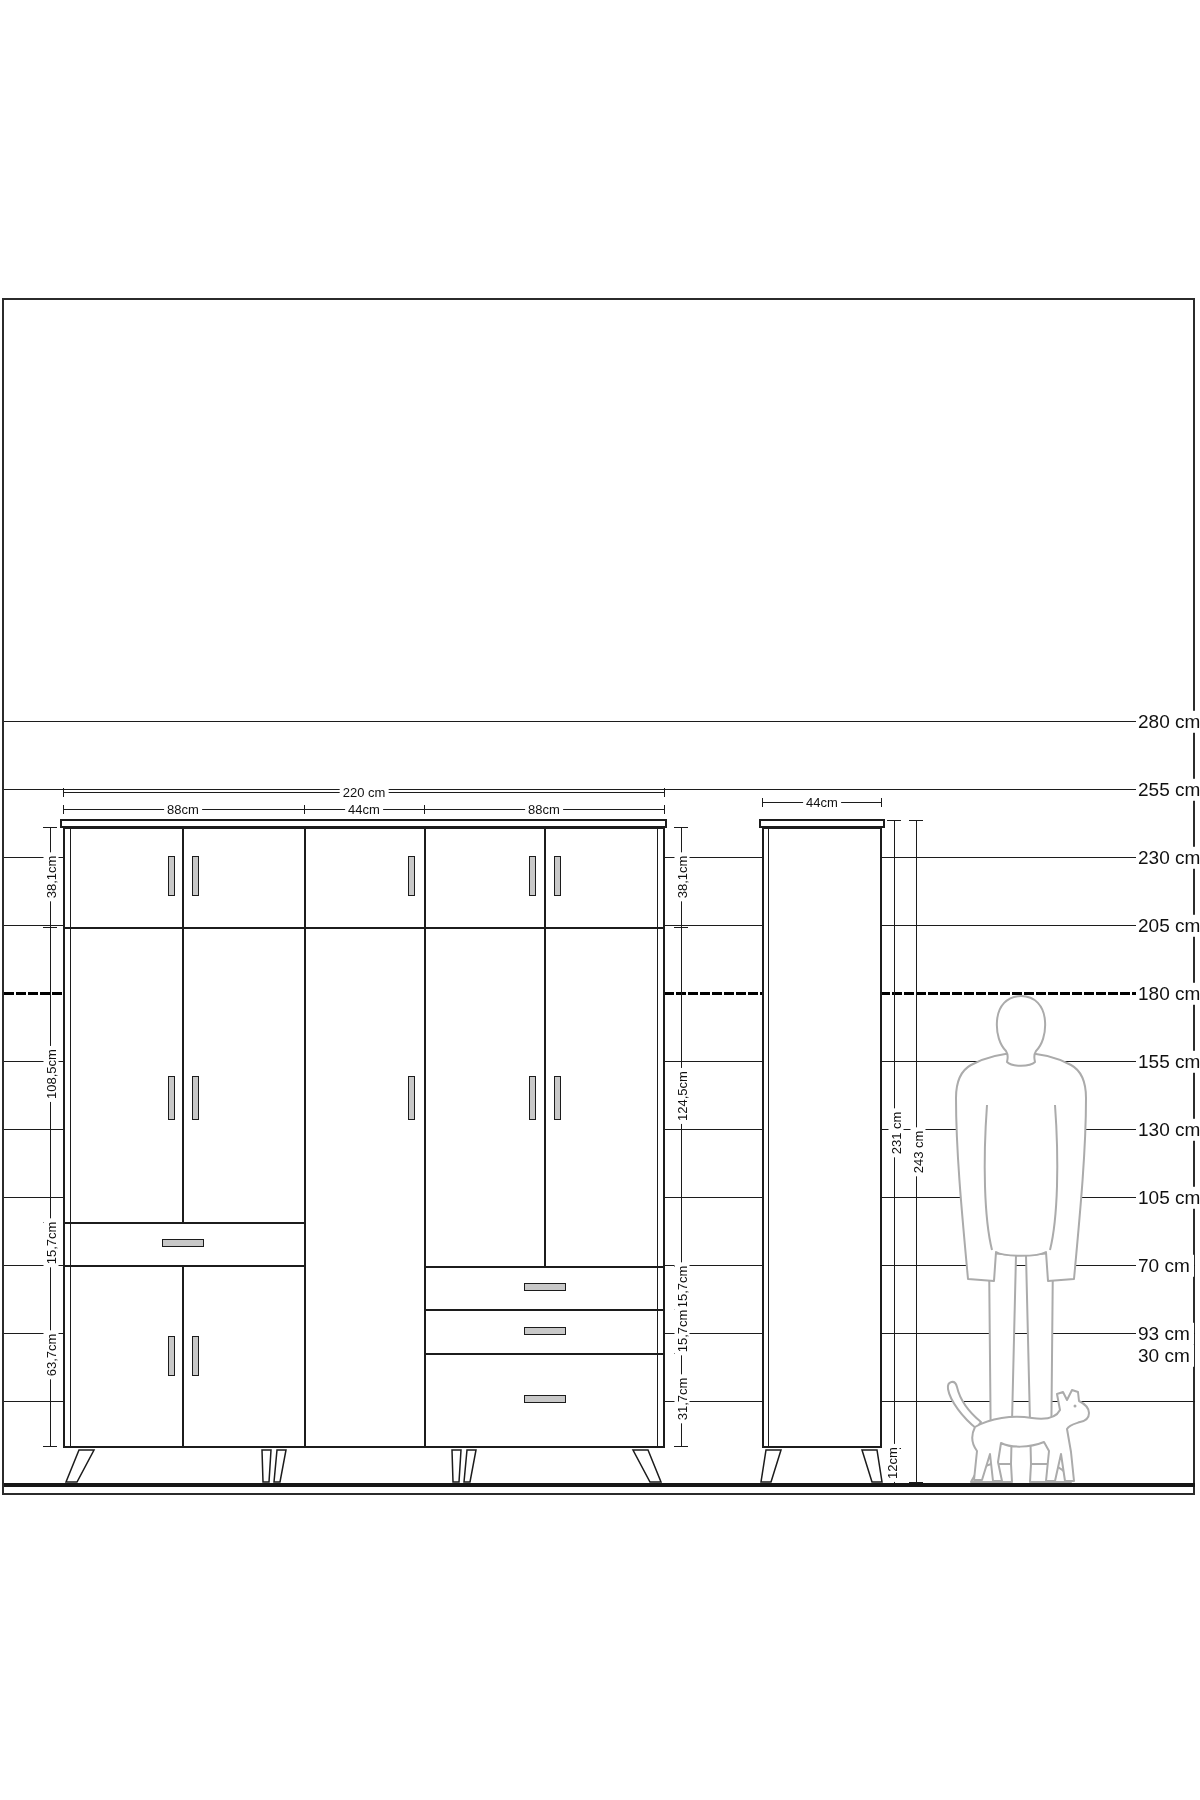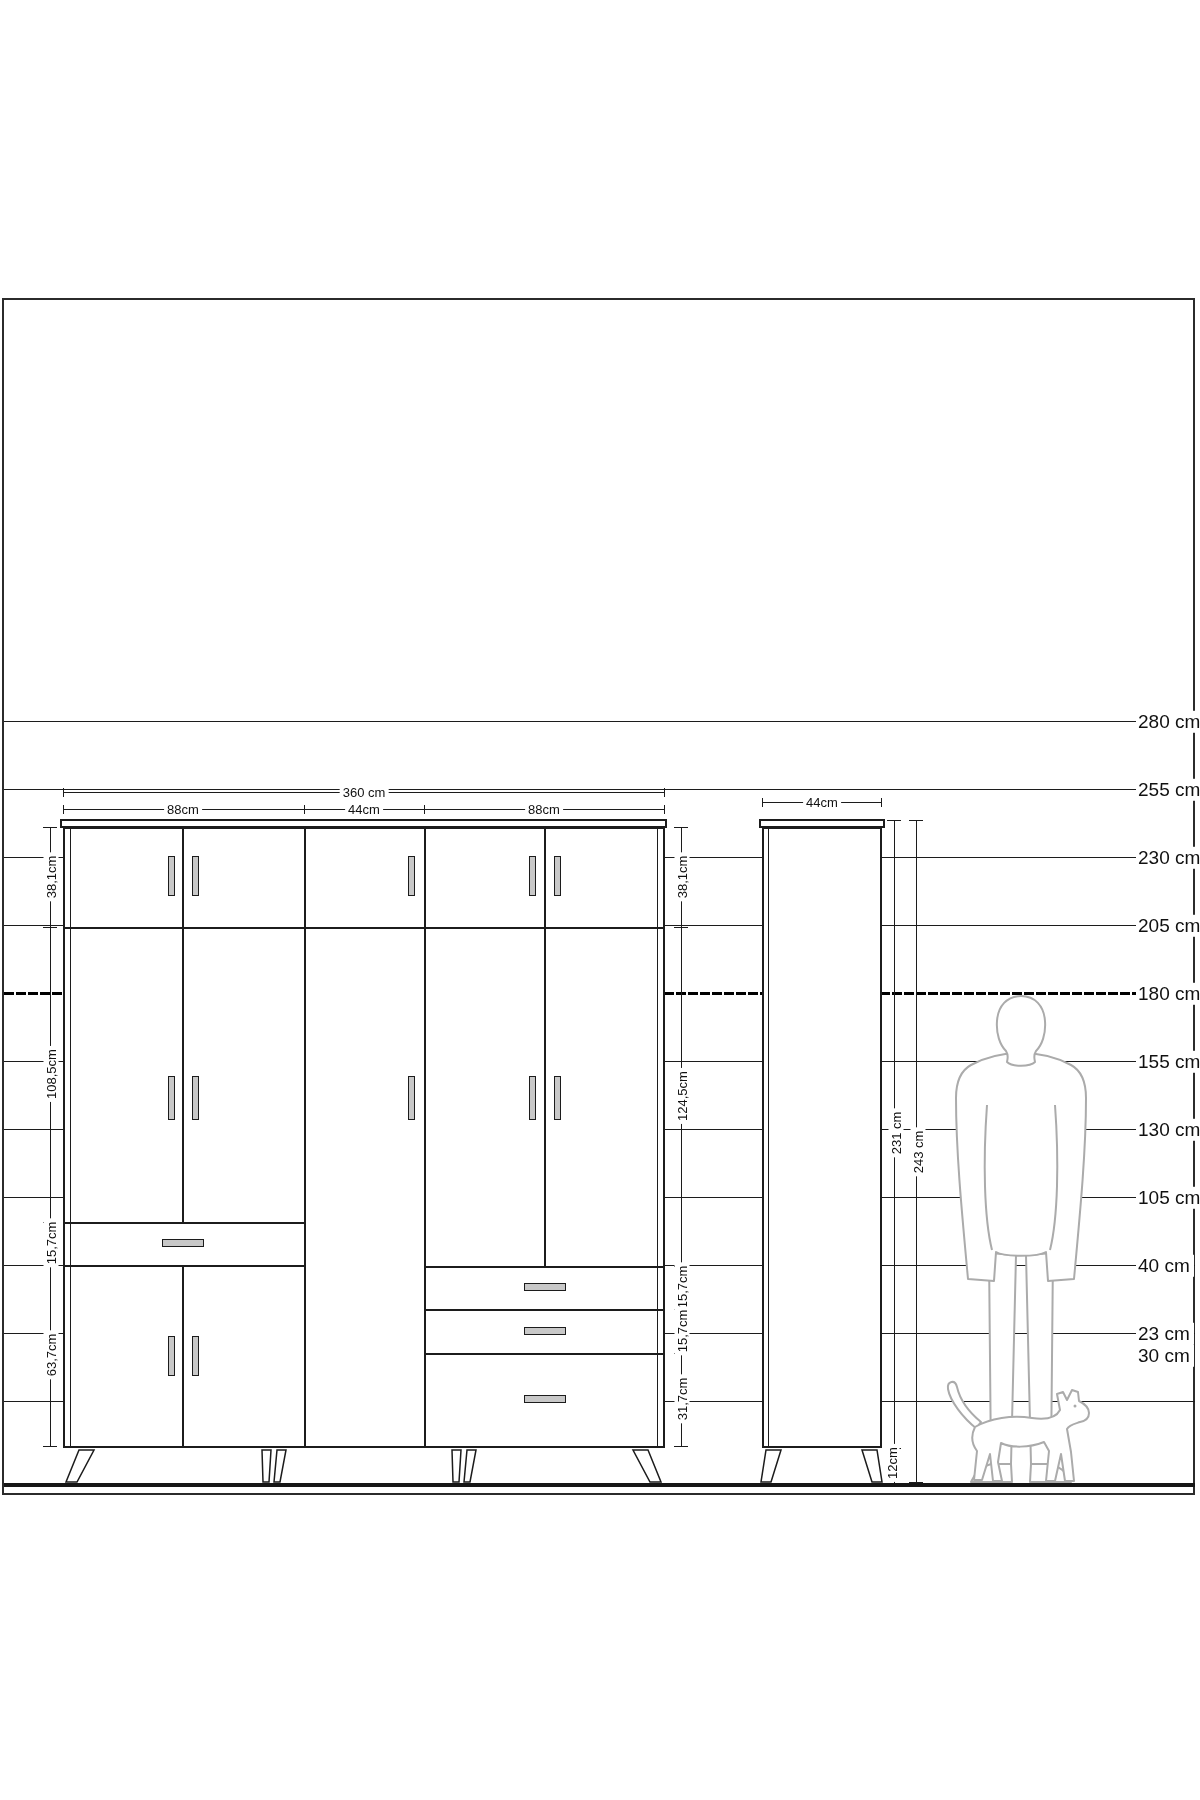--- a/index.html
+++ b/index.html
@@ -87,21 +87,21 @@
   <div class="handle-h" style="left:524px;top:1327px"></div>
   <div class="handle-h" style="left:524px;top:1395px"></div>
 
   <div class="box" style="left:759px;top:819px;width:126px;height:9px"></div>
   <div class="box" style="left:762px;top:827px;width:120px;height:621px"></div>
   <div class="ln" style="left:768px;top:829px;width:1px;height:617px"></div>
 
   <div class="dim" style="left:63px;top:792px;width:602px;height:1px"></div>
   <div class="tickv" style="left:63px;top:788px"></div>
   <div class="tickv" style="left:664px;top:788px"></div>
-  <span class="dimlabel" style="left:364px;top:793px">360 cm</span>
+  <span class="dimlabel" style="left:364px;top:793px">220 cm</span>
 
   <div class="dim" style="left:63px;top:809px;width:602px;height:1px"></div>
   <div class="tickv" style="left:63px;top:805px"></div>
   <div class="tickv" style="left:304px;top:805px"></div>
   <div class="tickv" style="left:424px;top:805px"></div>
   <div class="tickv" style="left:664px;top:805px"></div>
   <span class="dimlabel" style="left:183px;top:810px">88cm</span>
   <span class="dimlabel" style="left:364px;top:810px">44cm</span>
   <span class="dimlabel" style="left:544px;top:810px">88cm</span>
 
@@ -176,17 +176,17 @@
   </svg>
 
   <span class="reflabel" style="top:722px">280 cm</span>
   <span class="reflabel" style="top:790px">255 cm</span>
   <span class="reflabel" style="top:858px">230 cm</span>
   <span class="reflabel" style="top:926px">205 cm</span>
   <span class="reflabel" style="top:994px">180 cm</span>
   <span class="reflabel" style="top:1062px">155 cm</span>
   <span class="reflabel" style="top:1130px">130 cm</span>
   <span class="reflabel" style="top:1198px">105 cm</span>
-  <span class="reflabel" style="top:1266px">40 cm</span>
-  <span class="reflabel" style="top:1334px">23 cm</span>
+  <span class="reflabel" style="top:1266px">70 cm</span>
+  <span class="reflabel" style="top:1334px">93 cm</span>
   <span class="reflabel" style="top:1356px">30 cm</span>
 
 </div>
 
 </body></html>

